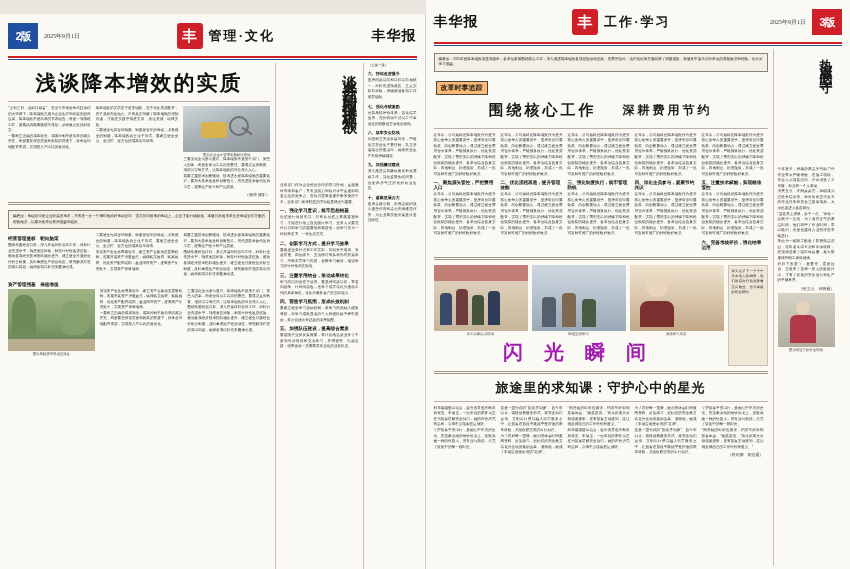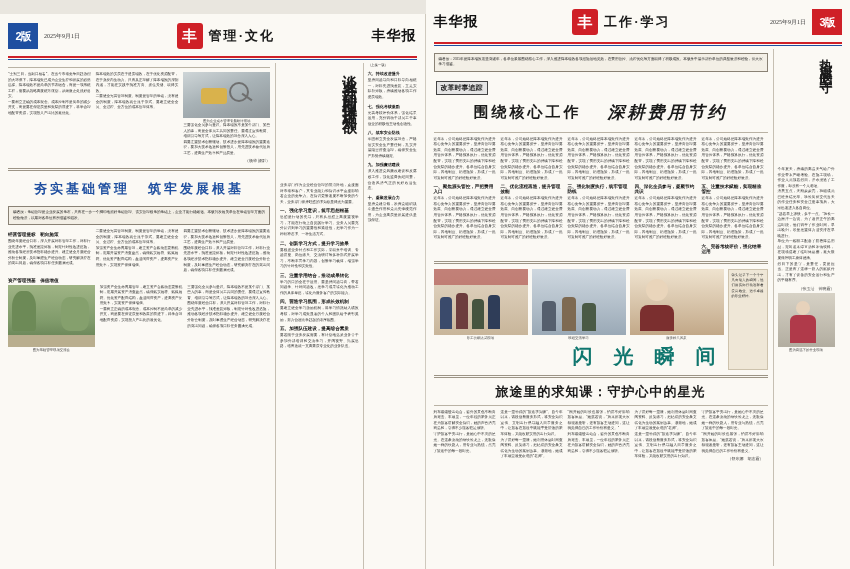--- a/index.html
+++ b/index.html
@@ -49,36 +49,36 @@
   .h-sub{font-size:13px;font-weight:bold;text-align:center;letter-spacing:3px;margin:4px 0;}
   .h-blue{color:#1f4fa0;}
   .byline{font-size:4px;text-align:right;color:#444;margin-top:2px;}
 
   .summary{
     border:1px solid #8a8275;background:#f3efe6;padding:3px 4px;
     font-size:3.6px;line-height:1.5;text-align:justify;margin:4px 0;word-break:break-all;
   }
   .kicker{
     display:inline-block;border:1px solid #444;padding:1px 4px;font-size:7px;font-weight:bold;
-    background:#e5e5e5;
+    background:#fdba74;
   }
   .subhead{font-size:4.6px;font-weight:bold;margin:3px 0 2px 0;color:#111;}
 
   
   .photo{background:#bfc6c9;position:relative;overflow:hidden;}
   .cap{font-size:3.4px;color:#444;text-align:center;margin-top:1px;}
 
   
   .vert{
     writing-mode:vertical-rl;text-orientation:upright;
     font-size:15px;font-weight:bold;letter-spacing:4px;
   }
 
   .flash{
-    font-size:20px;font-weight:bold;letter-spacing:8px;text-align:right;color:#0f766e;
+    font-size:20px;font-weight:bold;letter-spacing:8px;text-align:center;color:#a21caf;
   }
 </style>
 </head>
 <body>
 
 <div class="page">
 
   <div class="sheet left-sheet">
 
     <div class="masthead">
@@ -91,20 +91,21 @@
       <div class="mh-paper">丰华报</div>
     </div>
     <div class="mh-rule"></div>
     <div class="mh-rule2"></div>
 
     <div style="display:flex;padding:3px 8px 0 8px;box-sizing:border-box;height:520px;">
 
       <div style="width:268px;box-sizing:border-box;padding-right:5px;border-right:1px solid #c6bfb2;">
 
         <div>
+          <div class="h-main">浅谈降本增效的实质</div>
           <hr class="hr">
           <div style="display:flex;gap:5px;">
             <div class="col" style="width:84px;">
               <div class="tx">“士别三日，当刮目相看”。在当今市场竞争日趋激烈的大环境下，降本增效已成为企业生存和发展的必然选择。降本增效不是简单的节衣缩食，而是一项系统工程，需要从战略高度统筹谋划，从细微之处抓好落实。</div>
               <div class="tx">一要树立正确的成本观念。成本控制不是简单的减少开支，而是要在保证质量和效益的前提下，科学合理地配置资源，实现投入产出比的最优化。</div>
             </div>
             <div class="col" style="width:84px;">
               <div class="tx">降本增效的实质在于提质增效，在于优化资源配置，在于激发内生动力。只有真正理解了降本增效的深刻内涵，才能在实践中找准方向、抓住关键、取得实效。</div>
               <div class="tx">二要健全完善管理制度。制度是管理的基础，没有健全的制度，降本增效就会流于形式。要建立健全全员、全过程、全方位的成本管理体系。</div>
             </div>
@@ -118,24 +119,20 @@
               <div class="tx">三要强化全员参与意识。降本增效不是某个部门、某些人的事，而是全体员工共同的责任。要通过宣传教育、培训引导等方式，让降本增效的理念深入人心。</div>
               <div class="tx">四要注重技术创新驱动。技术进步是降本增效的重要途径，要加大技术改造和创新投入，用先进技术替代落后工艺，提高生产效率和产品质量。</div>
               <div class="byline">（杨华 摄影）</div>
             </div>
           </div>
         </div>
 
         <hr class="dhr">
 
         <div>
-          <div style="display:flex;justify-content:center;gap:18px;align-items:center;">
-            <div class="h-sub h-blue">夯实基础管理</div>
-            <div class="h-sub h-blue">筑牢发展根基</div>
-          </div>
           <div class="summary">编者按：基础管理是企业发展的基石，只有在一步一个脚印地抓好基础管理、夯实管理根基的基础上，企业才能行稳致远。本版刊发相关单位在基础管理方面的经验做法，以期对各单位有所借鉴和启发。</div>
 
           <div style="display:flex;gap:5px;margin-top:3px;">
             <div class="col" style="width:84px;">
               <div class="subhead">经营管理提标　靶向施策</div>
               <div class="tx">围绕年度经营目标，深入开展对标管理工作，对标行业先进水平，找准差距短板，制定针对性改进措施，推动各项经济技术指标稳步提升。建立健全月度经营分析会制度，及时掌握生产经营动态，研究解决存在的突出问题，确保各项目标任务圆满完成。</div>
             </div>
             <div class="col" style="width:84px;">
               <div class="tx">二要健全完善管理制度。制度是管理的基础，没有健全的制度，降本增效就会流于形式。要建立健全全员、全过程、全方位的成本管理体系。</div>
               <div class="tx">加强资产全生命周期管理，建立资产台账动态更新机制，定期开展资产清查盘点，确保账实相符、账账相符。优化资产配置结构，盘活闲置资产，提高资产使用效率，实现资产保值增值。</div>
@@ -221,21 +218,21 @@
       <div style="width:340px;box-sizing:border-box;padding-right:5px;border-right:1px solid #c6bfb2;">
 
         <div class="summary">编者按：2025年是降本增效攻坚突破年，各单位紧紧围绕核心工作，深入推进降本增效各项措施落地见效，在费用管控、流程优化等方面取得了积极成效。本版集中展示部分单位的典型做法和经验，供大家学习借鉴。</div>
 
         <div style="margin:3px 0 2px 2px;">
           <span class="kicker">改革时事追踪</span>
         </div>
 
         <div style="display:flex;justify-content:center;gap:26px;align-items:center;">
           <div class="h-sub" style="font-size:15px;">围绕核心工作</div>
-          <div class="h-sub" style="font-size:17px;font-style:italic;">深耕费用节约</div>
+          <div class="h-sub" style="font-size:12px;">深耕费用节约</div>
         </div>
         <hr class="hr">
 
         <div style="display:flex;gap:5px;">
           <div class="col" style="width:62px;">
             <div class="tx">近年来，公司始终把降本增效作为提升核心竞争力的重要抓手，坚持向管理要效益、向创新要动力，通过建立健全费用管控体系，严格预算执行，优化资源配置，实现了费用支出的持续下降和经营效益的稳步提升。各单位结合自身实际，因地制宜、精准施策，形成了一批可复制可推广的好经验好做法。</div>
             <div class="subhead">一、聚焦源头管控，严把费用入口</div>
             <div class="tx">近年来，公司始终把降本增效作为提升核心竞争力的重要抓手，坚持向管理要效益、向创新要动力，通过建立健全费用管控体系，严格预算执行，优化资源配置，实现了费用支出的持续下降和经营效益的稳步提升。各单位结合自身实际，因地制宜、精准施策，形成了一批可复制可推广的好经验好做法。</div>
           </div>
           <div class="col" style="width:62px;">

